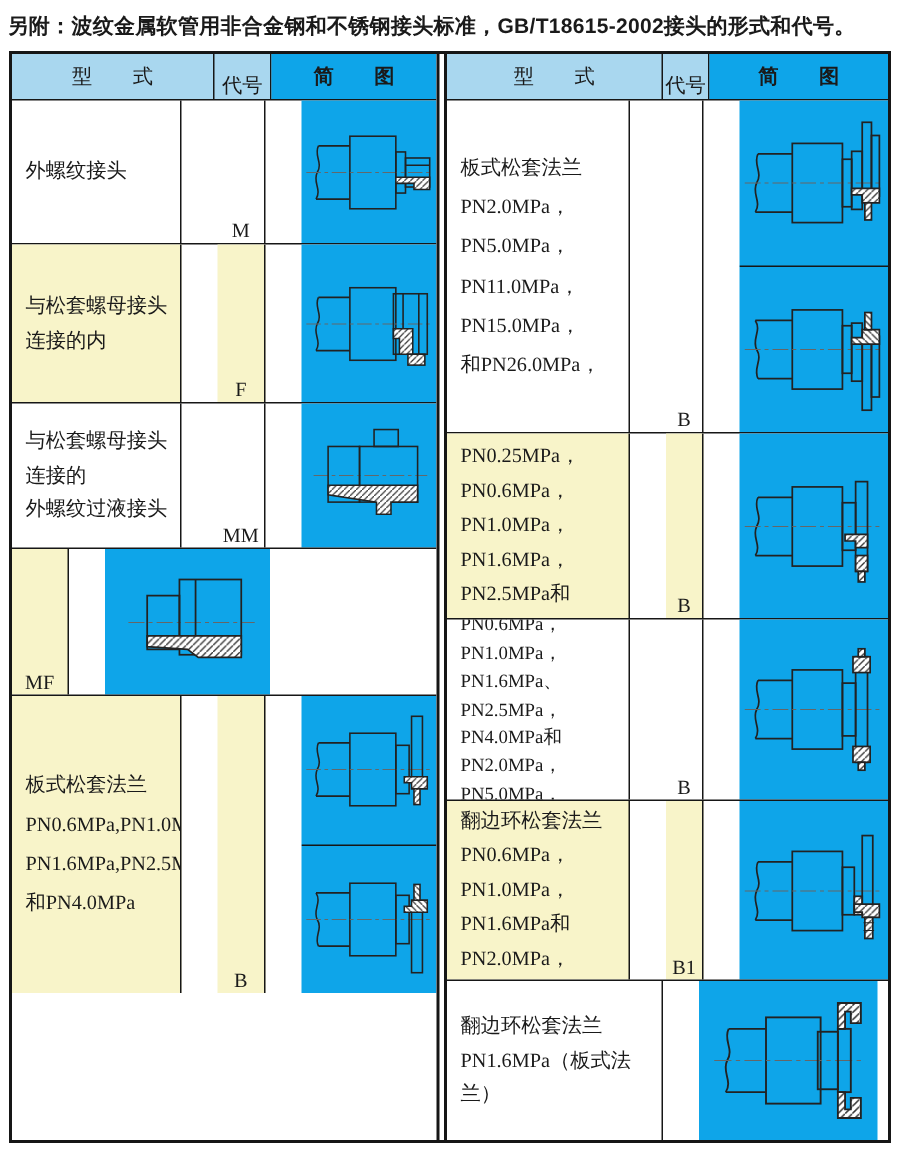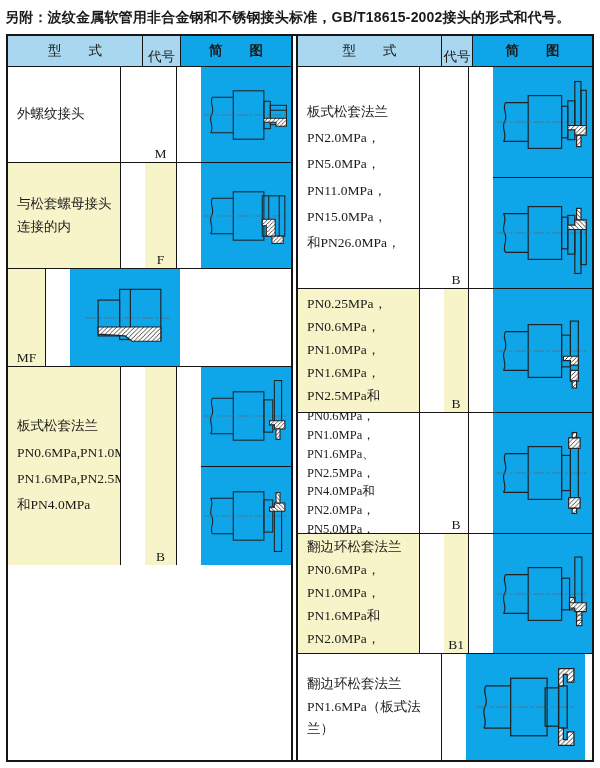--- a/index.html
+++ b/index.html
@@ -121,20 +121,38 @@
         <svg class="dg" width="108" height="90" viewBox="0 0 112 96" fill="none" stroke="#222" stroke-width="1.3">
           <use href="#pb"></use>
           <rect x="76" y="23" width="28" height="50"></rect>
           <path d="M84,23 V73 M97,23 V73"></path>
           <polygon points="76,52 92,52 92,73 81,73 81,60 76,60" fill="url(#ht)"></polygon>
           <rect x="88" y="73" width="14" height="9" fill="url(#ht)"></rect>
         </svg>
       </div>
     </div>
 
+    <div class="row" style="height:97px">
+      <div class="cell lt">
+          <div class="ttxt">与松套螺母接头连接的
+外螺纹过液接头</div>
+        </div>
+      <div class="cell lc">
+          <span>MM</span>
+        </div>
+      <div class="cell ld">
+        <svg class="dg" width="108" height="86" viewBox="0 0 112 96" fill="none" stroke="#222" stroke-width="1.3">
+          <path d="M10,48 H104" stroke="#666" stroke-width="0.8" stroke-dasharray="12 3 3 3"></path>
+          <rect x="22" y="24" width="26" height="46"></rect>
+          <rect x="48" y="24" width="48" height="46"></rect>
+          <rect x="60" y="10" width="20" height="14"></rect>
+          <polygon points="22,56 96,56 96,70 74,70 74,80 62,80 62,70 22,64" fill="url(#ht)"></polygon>
+        </svg>
+      </div>
+    </div>
 
     <div class="row" style="height:98px">
       <div class="cell lc hl">
           <span>MF</span>
         </div>
       <div class="cell ld">
         <svg class="dg" width="108" height="86" viewBox="0 0 112 96" fill="none" stroke="#222" stroke-width="1.3">
           <path d="M12,48 H106" stroke="#666" stroke-width="0.8" stroke-dasharray="12 3 3 3"></path>
           <rect x="26" y="28" width="24" height="40"></rect>
           <rect x="50" y="16" width="46" height="56"></rect>

